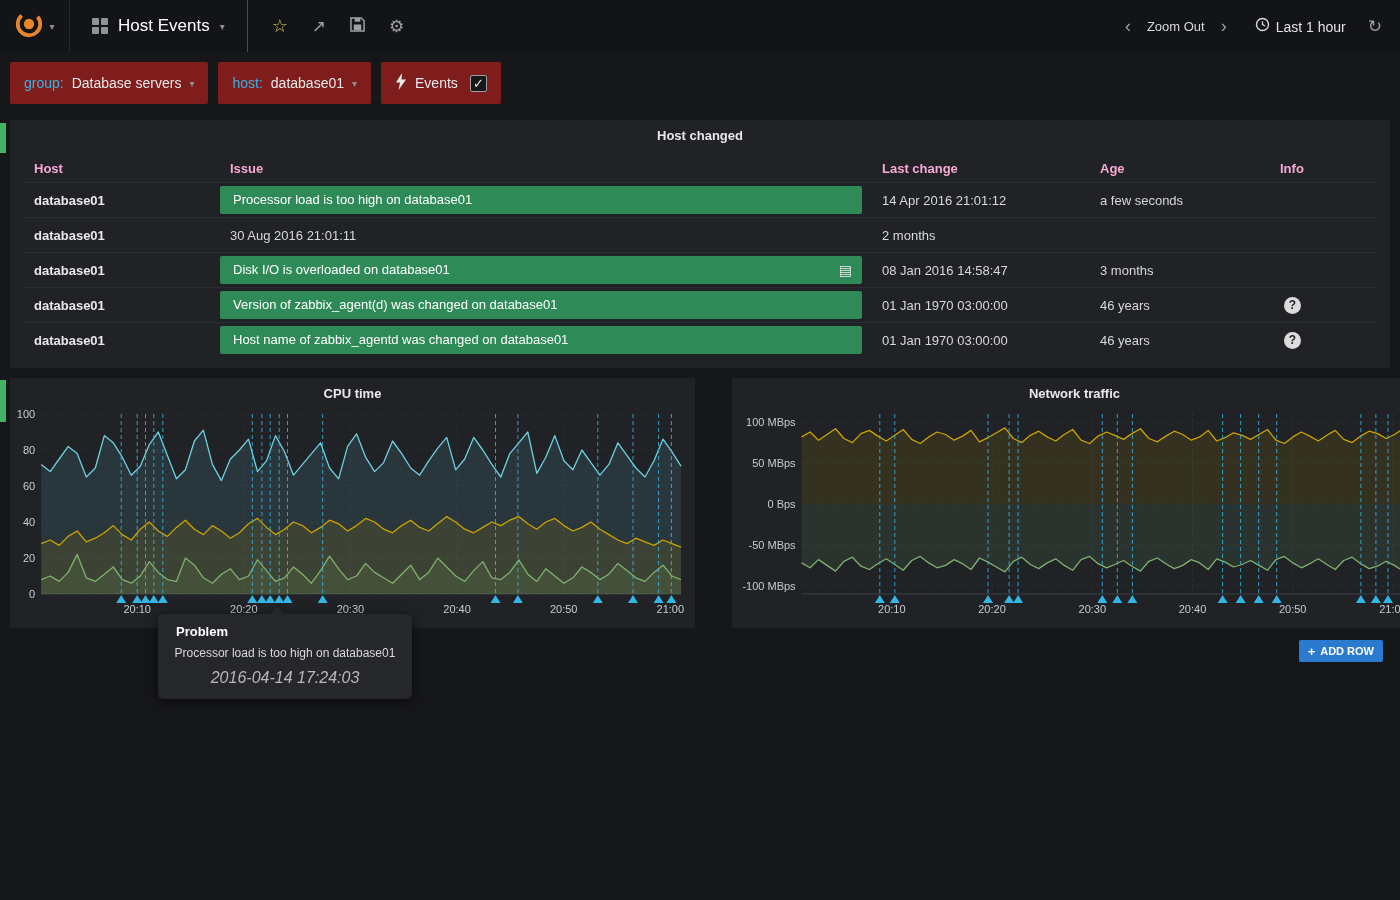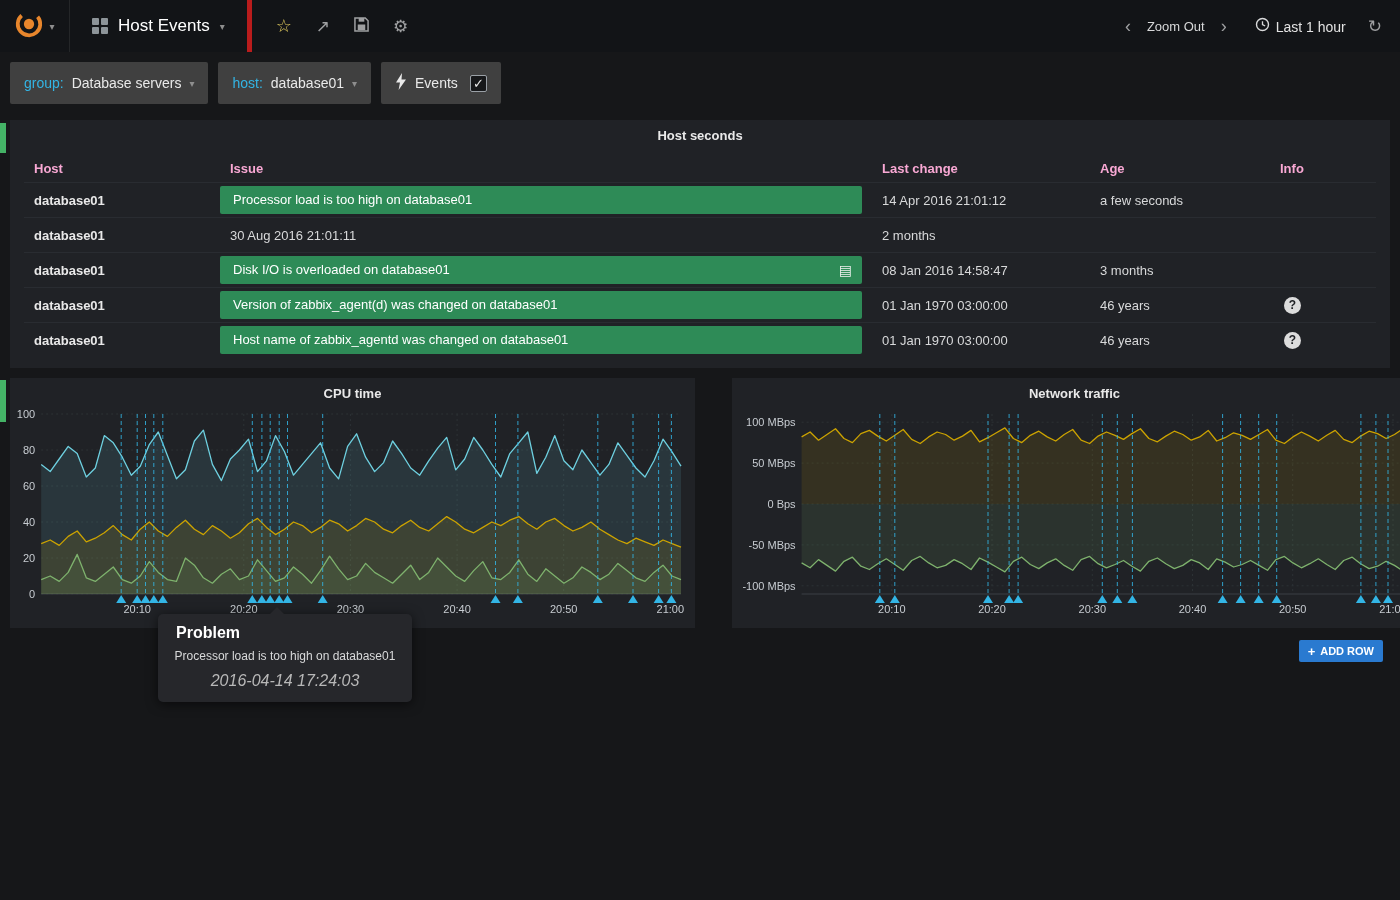--- a/index.html
+++ b/index.html
@@ -2,36 +2,36 @@
 <html><head>
 <meta charset="utf-8">
 <style>
   *{box-sizing:border-box;margin:0;padding:0;}
   html,body{width:1400px;height:900px;}
   body{background:#161719;font-family:"Liberation Sans",sans-serif;color:#d8d9da;position:relative;overflow:hidden;}
 
   
   .navbar{position:absolute;top:0;left:0;width:1400px;height:52px;background:#121417;display:flex;align-items:center;}
   .logo-box{width:70px;height:52px;display:flex;align-items:center;justify-content:center;gap:5px;border-right:1px solid #242628;cursor:pointer;}
-  .nav-title-box{display:flex;align-items:center;gap:10px;padding:0 22px;height:52px;border-right:5px solid #b91c1c;cursor:pointer;}
+  .nav-title-box{display:flex;align-items:center;gap:10px;padding:0 22px;height:52px;border-right:1px solid #b91c1c;cursor:pointer;}
   .grid-icon{display:grid;grid-template-columns:7px 7px;grid-gap:2px;}
   .grid-icon span{width:7px;height:7px;background:#8d9499;border-radius:1px;}
   .nav-title{color:#ffffff;font-size:17px;}
   .caret{color:#8e8e8e;font-size:10px;}
   .nav-icons{display:flex;align-items:center;gap:24px;padding:0 24px;}
   .nav-icon{color:#9fa0a2;font-size:17px;cursor:pointer;line-height:1;}
   .star-icon{color:#d8c35a;font-size:18px;}
   .nav-right{margin-left:auto;display:flex;align-items:center;gap:12px;padding-right:18px;font-size:13px;color:#d8d9da;}
   .chev{color:#9fa0a2;font-size:18px;cursor:pointer;padding:0 4px;}
   .time-pick{display:flex;align-items:flex-end;gap:6px;font-size:14px;color:#e3e3e3;cursor:pointer;margin-left:12px;}
   .refresh-icon{font-size:17px;color:#9fa0a2;margin-left:10px;cursor:pointer;}
 
   
   .submenu{position:absolute;top:62px;left:10px;display:flex;gap:10px;}
-  .var-box{height:42px;background:#404040;display:flex;align-items:center;padding:0 14px;gap:8px;font-size:14px;cursor:pointer;border-radius:2px;justify-content:flex-end;}
+  .var-box{height:42px;background:#7f1d1d;display:flex;align-items:center;padding:0 14px;gap:8px;font-size:14px;cursor:pointer;border-radius:2px;justify-content:flex-end;}
   .var-label{color:#33b5e5;}
   .var-value{color:#e9e9e9;}
   .bolt{width:12px;height:17px;}
   .checkbox{width:17px;height:17px;border:1px solid #9aa0a6;background:#17181a;display:flex;align-items:center;justify-content:center;color:#e9e9e9;font-size:13px;border-radius:2px;margin-left:4px;}
 
   
   .panel{position:absolute;background:#202226;}
   .panel-title{text-align:center;color:#e9e9e9;font-weight:bold;font-size:13px;padding-top:8px;height:26px;cursor:pointer;}
   .row-tab{position:absolute;left:0;width:6px;background:#44b265;z-index:3;cursor:pointer;}
   #tab1{top:123px;height:30px;}
@@ -51,21 +51,21 @@
   .help-icon{width:17px;height:17px;border-radius:50%;background:#dcdcdc;color:#202226;font-weight:bold;font-size:12px;display:flex;align-items:center;justify-content:center;margin-left:14px;cursor:pointer;}
 
   
   #cpu-panel{left:10px;top:378px;width:685px;height:250px;}
   #net-panel{left:732px;top:378px;width:685px;height:250px;}
   .chart-svg{display:block;}
 
   
   #tooltip{position:absolute;left:158px;top:614px;width:254px;background:#26272b;border-radius:5px;padding:10px 14px 12px 14px;box-shadow:0 2px 12px rgba(0,0,0,.6);z-index:6;}
   #tooltip:before{content:"";position:absolute;top:-7px;left:112px;border-left:7px solid transparent;border-right:7px solid transparent;border-bottom:7px solid #26272b;}
-  .tt-title{font-weight:bold;color:#ffffff;font-size:16px;margin-bottom:7px;padding-left:4px;}
+  .tt-title{font-weight:bold;color:#ffffff;font-size:13px;margin-bottom:7px;padding-left:4px;}
   .tt-text{font-size:12px;color:#d8d9da;text-align:center;margin-bottom:9px;}
   .tt-time{font-size:16px;color:#b8b8b8;font-style:italic;text-align:center;}
 
   
   #add-row{position:absolute;right:17px;top:640px;height:22px;background:#2a7ad0;color:#ffffff;font-size:11px;font-weight:bold;display:flex;align-items:center;gap:5px;padding:0 9px;border-radius:2px;cursor:pointer;}
   #add-row .plus{font-size:13px;font-weight:bold;}
 </style>
 </head>
 <body>
 
@@ -139,21 +139,21 @@
     <span class="checkbox">
         <span>✓</span>
       </span>
   </div>
 </div>
 
 <div class="row-tab" id="tab1"></div>
 <div class="row-tab" id="tab2"></div>
 
 <div class="panel" id="triggers-panel">
-  <div class="panel-title">Host seconds</div>
+  <div class="panel-title">Host changed</div>
   <div class="table">
     <div class="thead">
       <div>Host</div>
       <div>Issue</div>
       <div>Last change</div>
       <div>Age</div>
       <div>Info</div>
     </div>
 
     <div class="trow">

